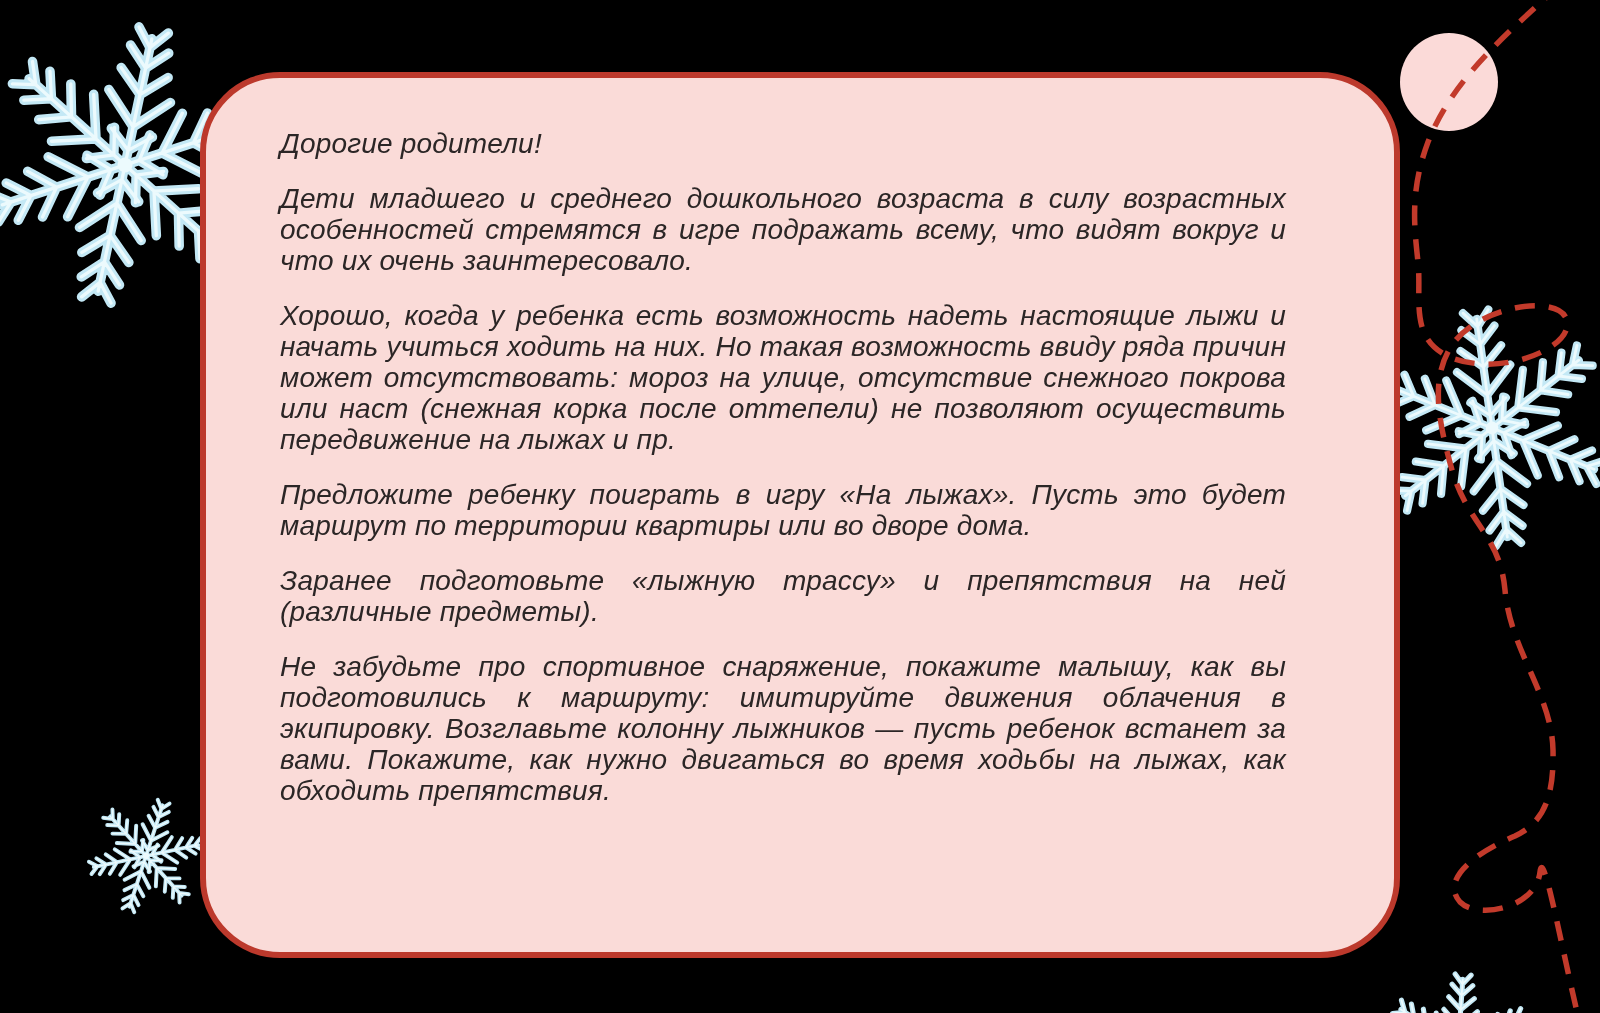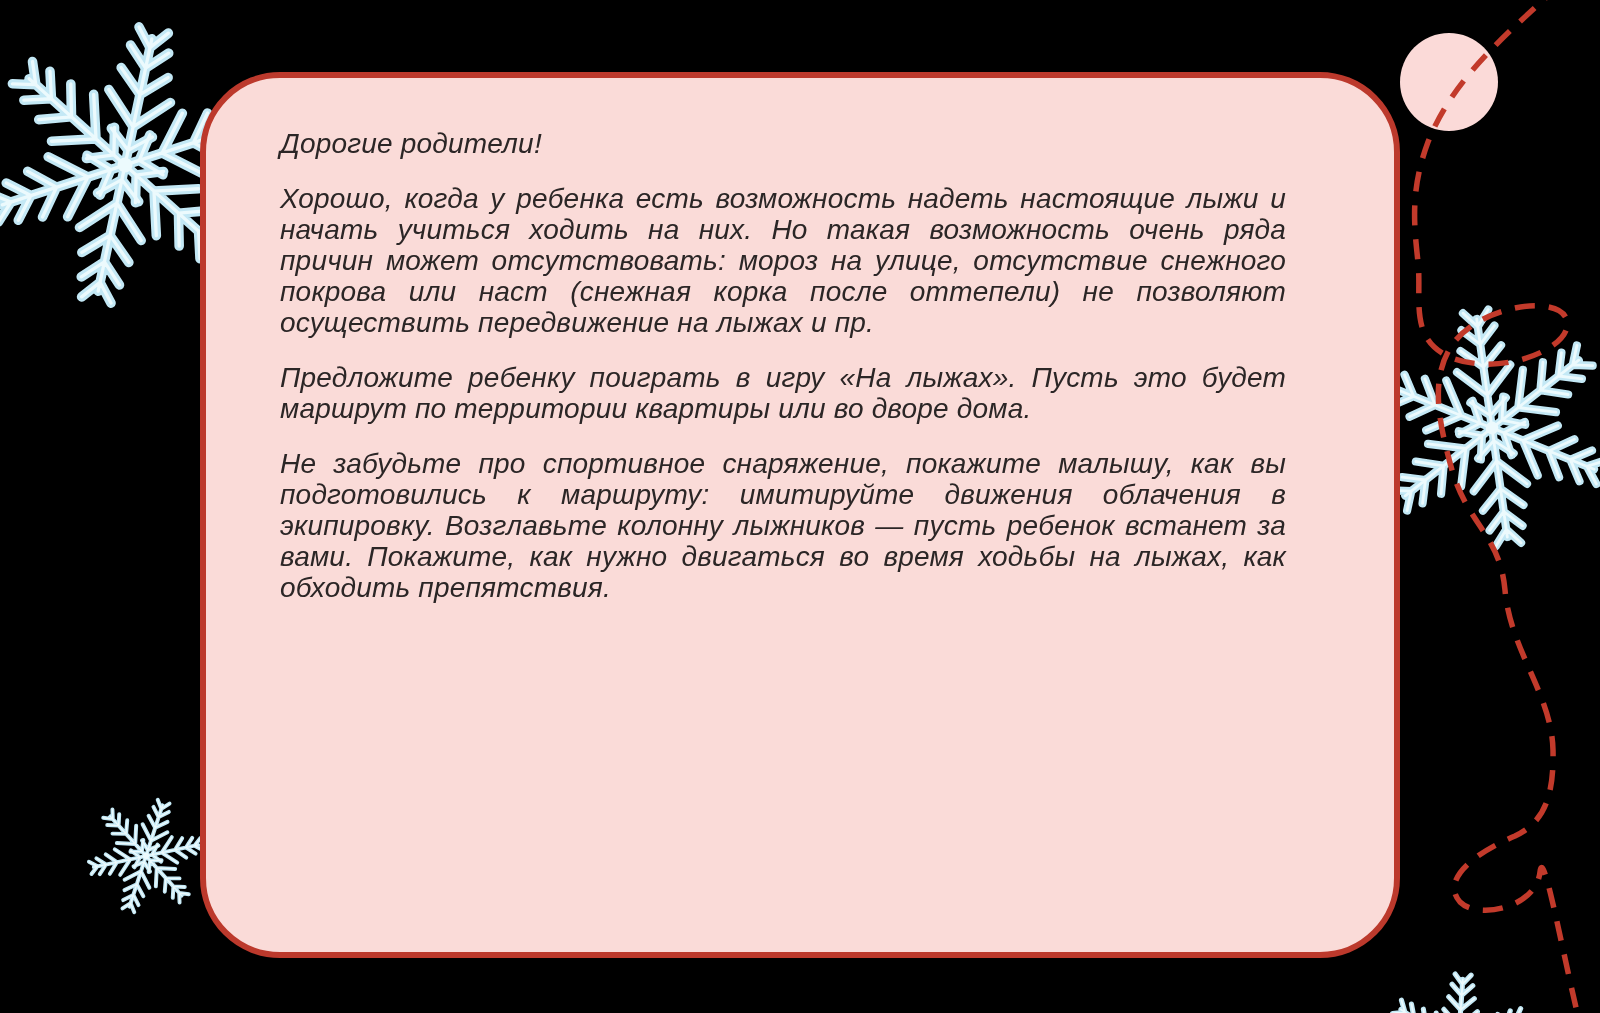--- a/index.html
+++ b/index.html
@@ -80,18 +80,20 @@
              C 1468,525 1500,535 1505,590
              C 1510,650 1552,695 1553,750
              C 1554,795 1545,822 1515,836
              C 1468,856 1442,882 1460,902
              C 1478,920 1536,908 1540,872
              C 1543,846 1560,940 1578,1016"></path>
   </svg>
 
   <div class="card">
     <p class="greeting">Дорогие родители!</p>
-    <p>Хорошо, когда у ребенка есть возможность надеть настоящие лыжи и начать учиться ходить на них. Но такая возможность очень ряда причин может отсутствовать: мороз на улице, отсутствие снежного покрова или наст (снежная корка после оттепели) не позволяют осуществить передвижение на лыжах и пр.</p>
+    <p>Дети младшего и среднего дошкольного возраста в силу возрастных особенностей стремятся в игре подражать всему, что видят вокруг и что их очень заинтересовало.</p>
+    <p>Хорошо, когда у ребенка есть возможность надеть настоящие лыжи и начать учиться ходить на них. Но такая возможность ввиду ряда причин может отсутствовать: мороз на улице, отсутствие снежного покрова или наст (снежная корка после оттепели) не позволяют осуществить передвижение на лыжах и пр.</p>
     <p><span>Предложите ребенку поиграть в </span><b>игру «На лыжах»</b><span>. Пусть это будет маршрут по территории квартиры или во дворе дома.</span></p>
+    <p>Заранее подготовьте «лыжную трассу» и препятствия на ней (различные предметы).</p>
     <p>Не забудьте про спортивное снаряжение, покажите малышу, как вы подготовились к маршруту: имитируйте движения облачения в экипировку. Возглавьте колонну лыжников — пусть ребенок встанет за вами. Покажите, как нужно двигаться во время ходьбы на лыжах, как обходить препятствия.</p>
   </div>
 
 </div>
 
 </body></html>

